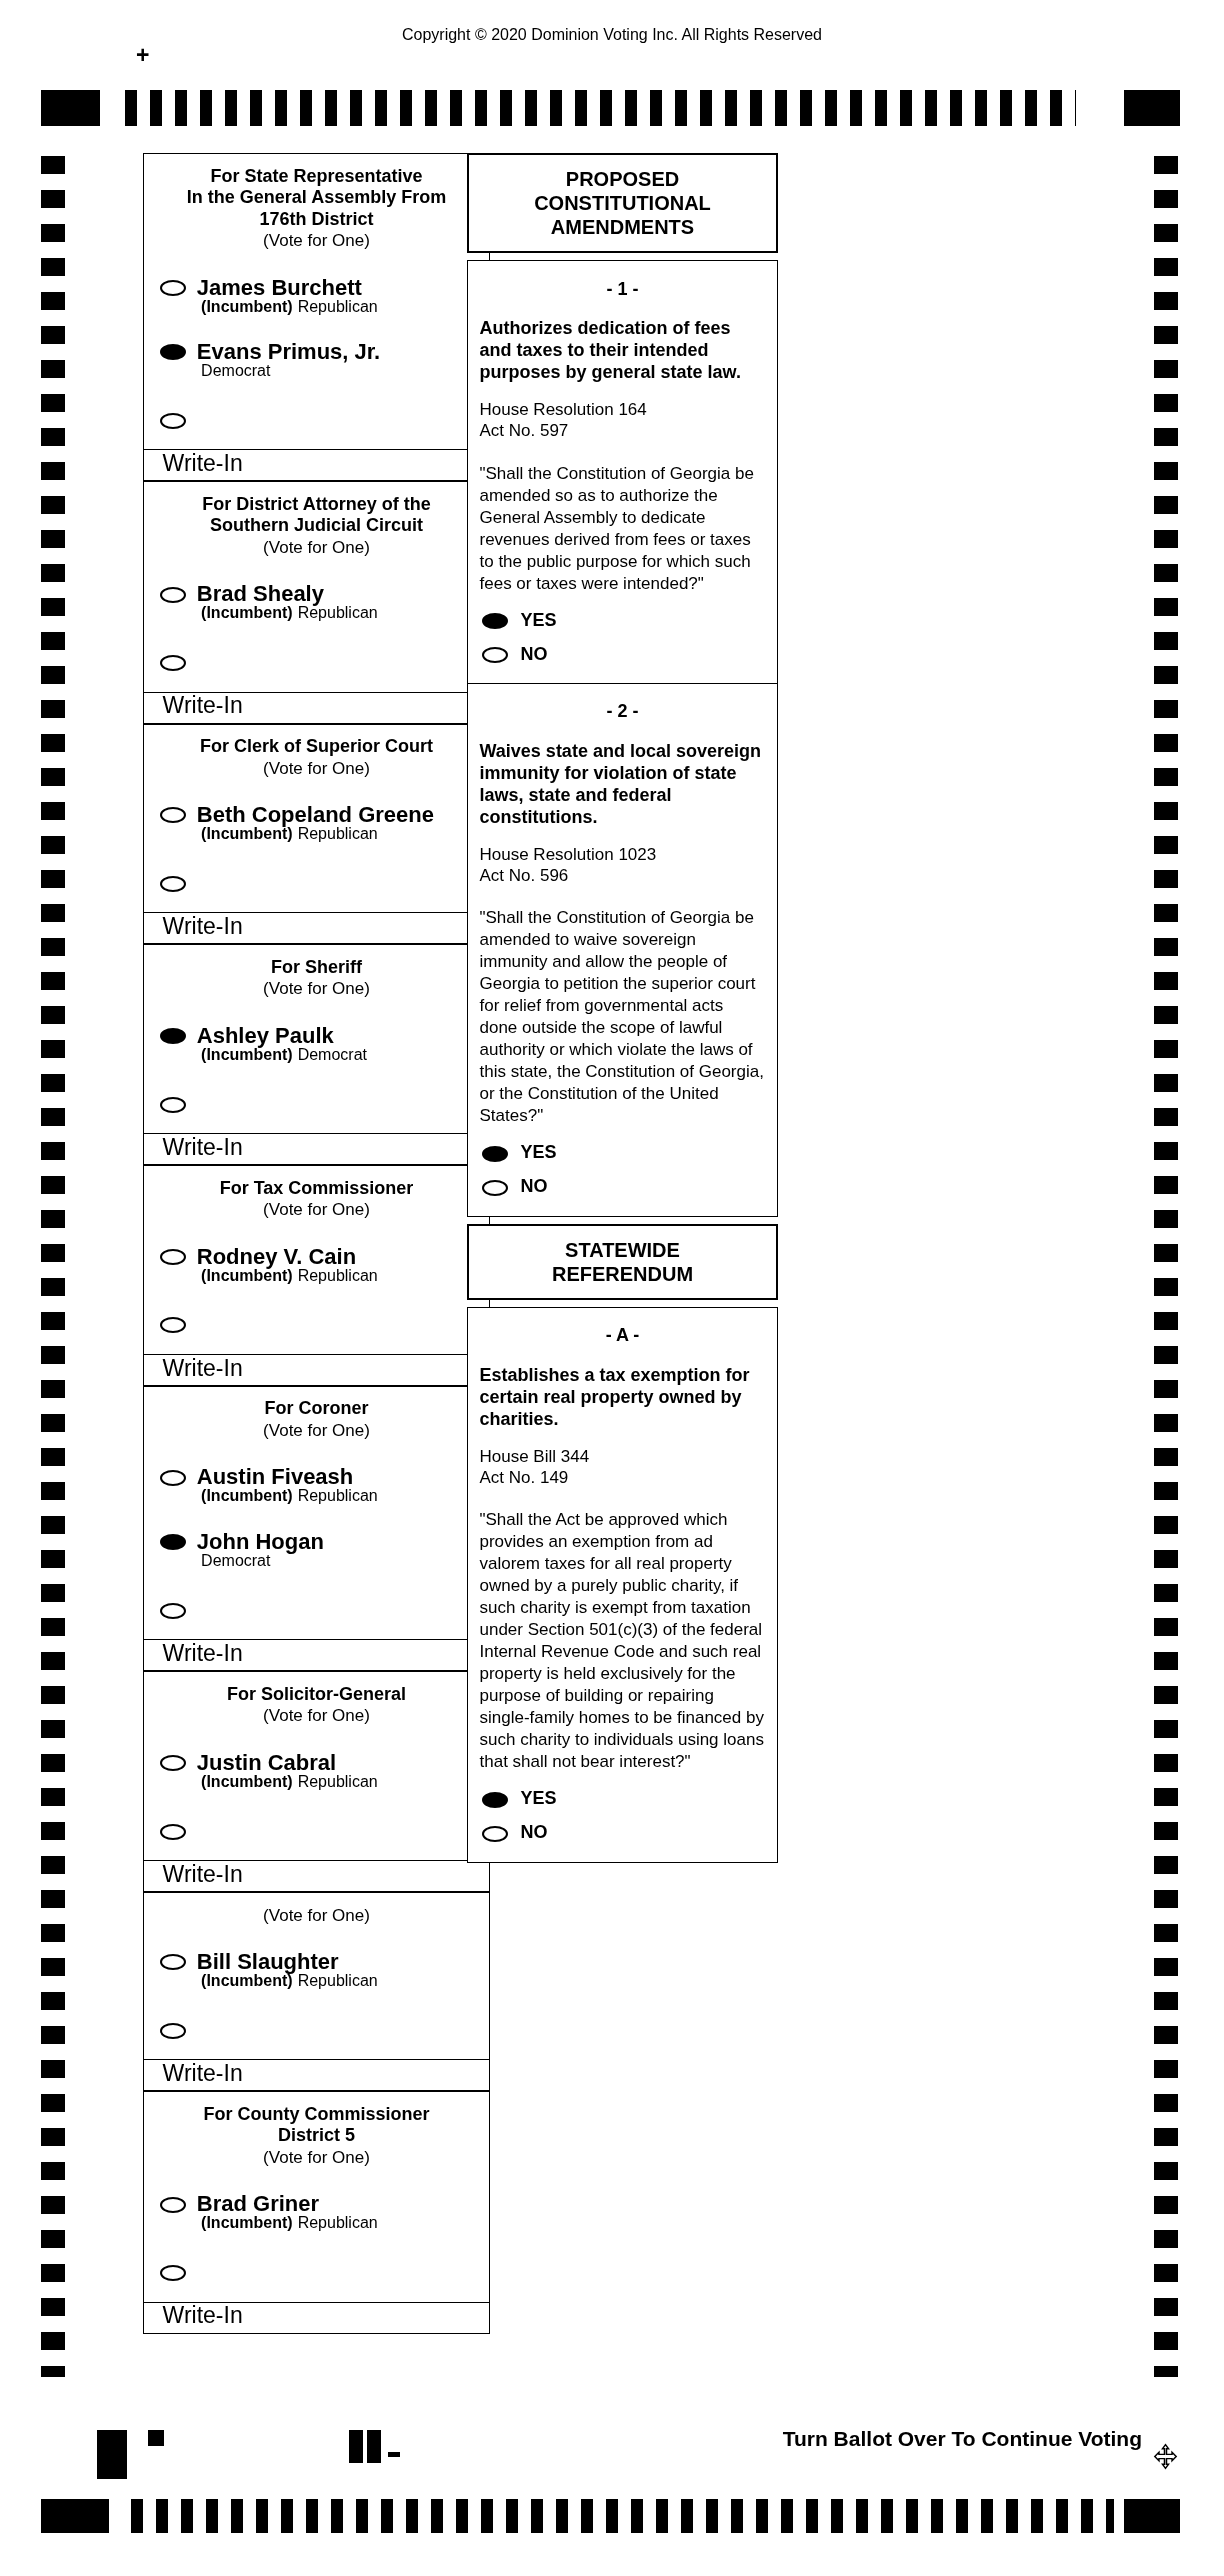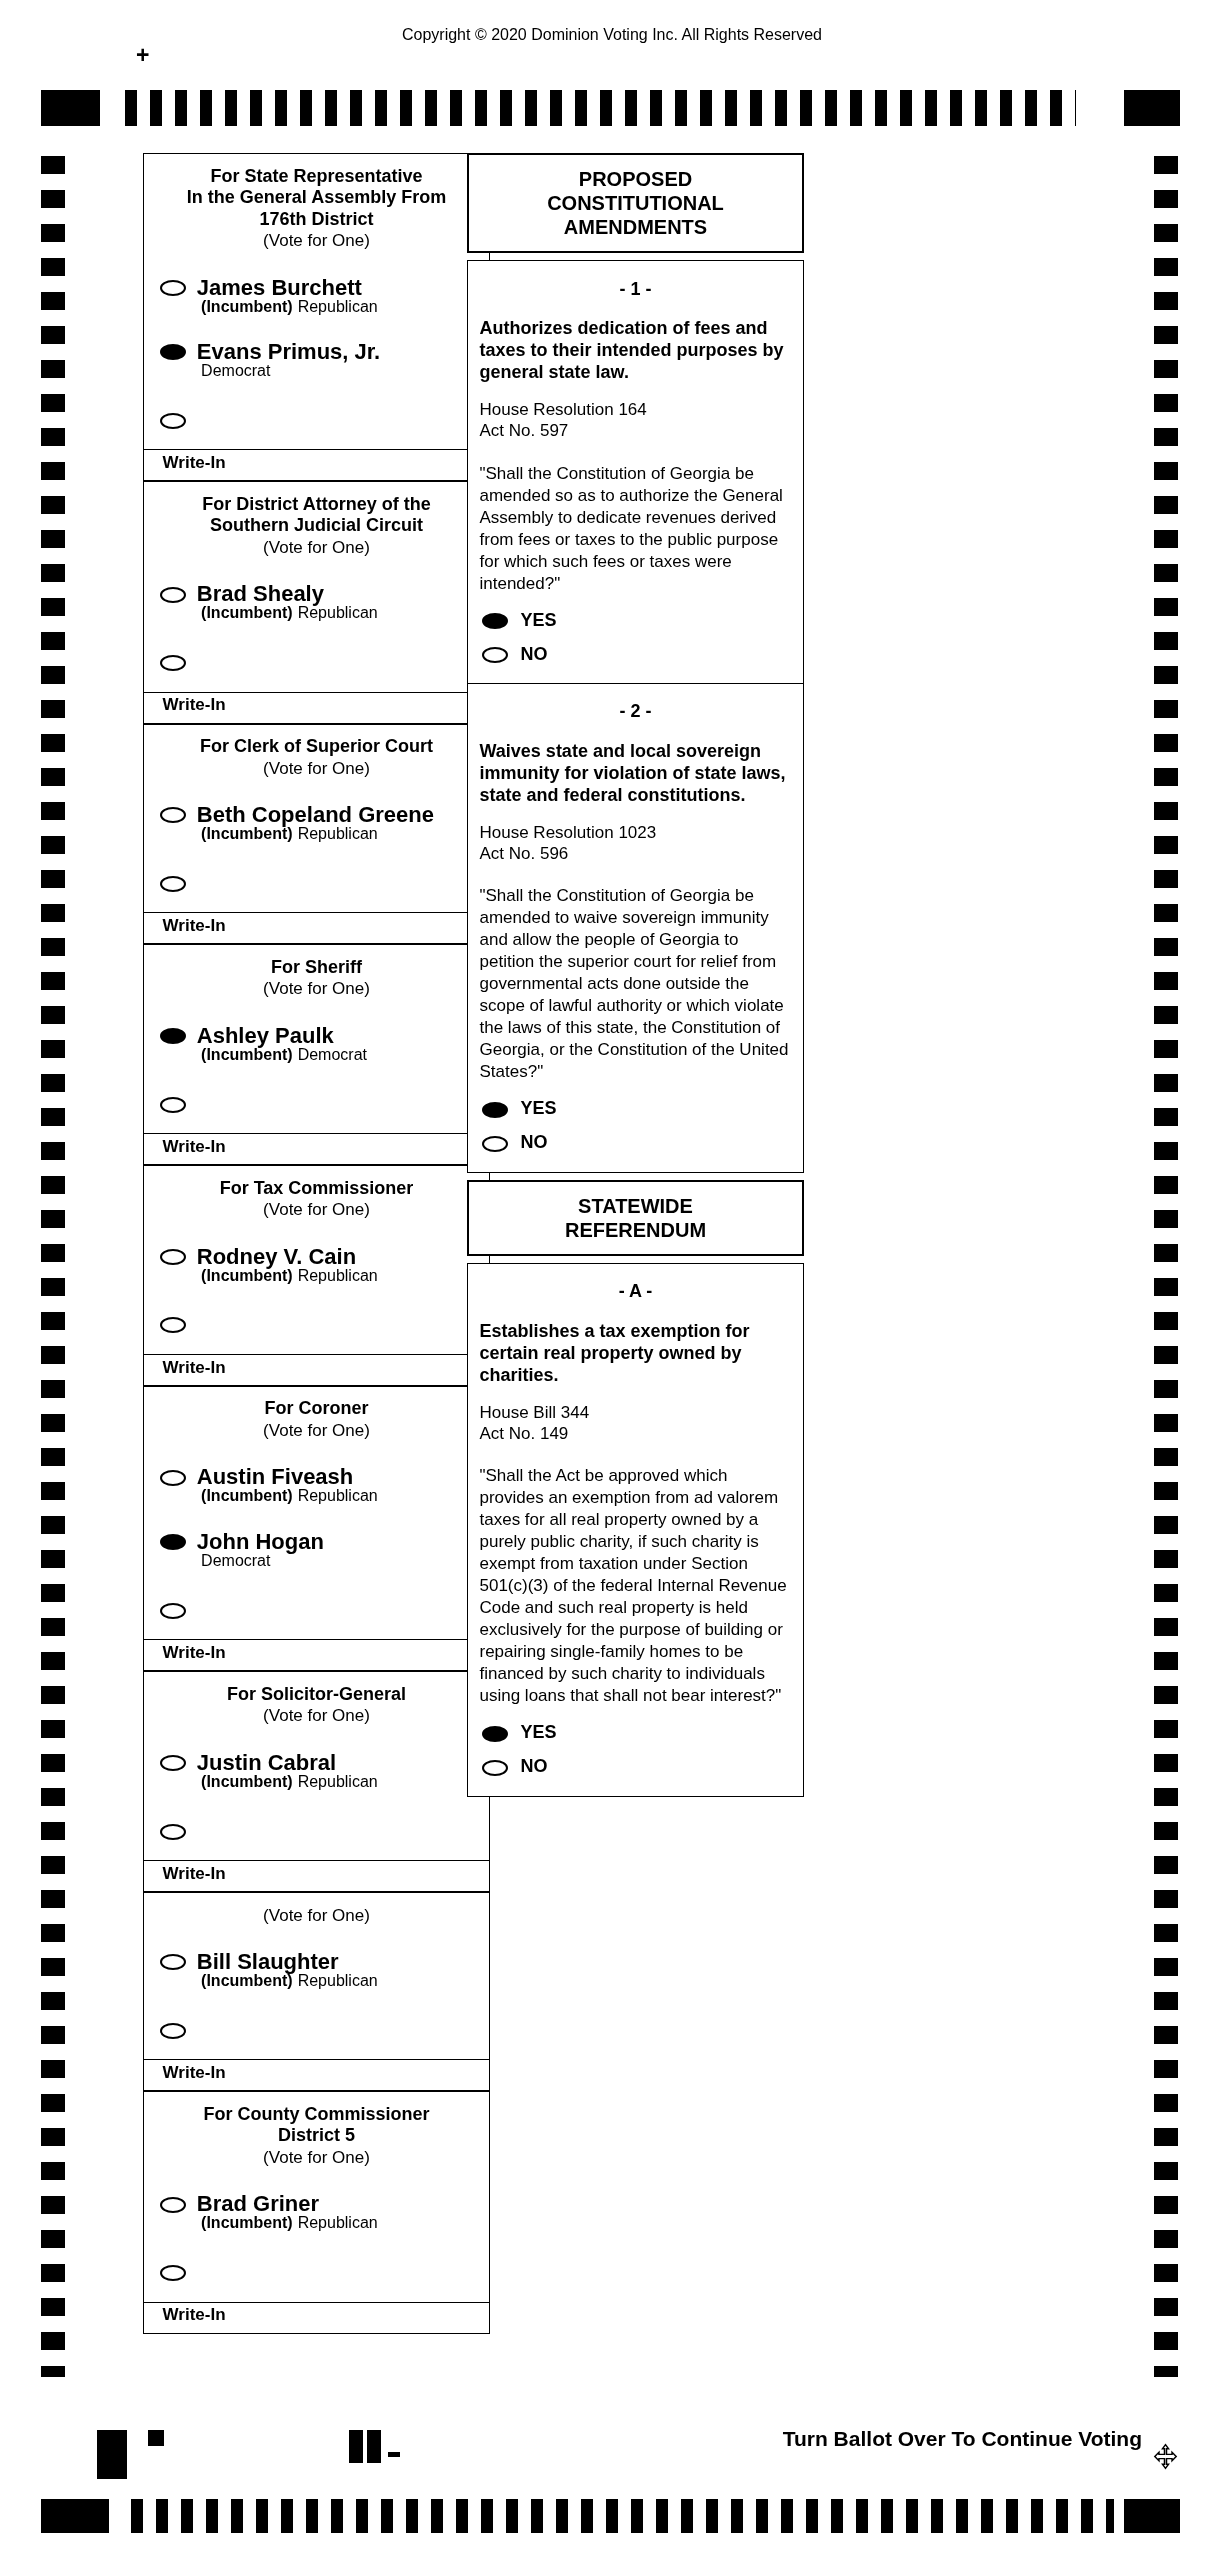--- a/index.html
+++ b/index.html
@@ -23,24 +23,24 @@
   .candidate{display:flex;align-items:flex-start;margin:26px 13px 0 16px;gap:10.8px;}
   .bubble{display:inline-block;width:26px;height:16px;border:2.2px solid #000;border-radius:50%;
           background:#fff;flex:0 0 auto;margin-top:2.2px;box-sizing:border-box;}
   .bubble.filled{background:#000;}
   .cand-name{display:block;font-weight:bold;font-size:22px;line-height:20px;}
   .cand-detail{display:block;font-size:16px;line-height:18.6px;padding-left:4.3px;}
   .cand-detail b{margin-right:5px;}
   .cand-detail b:empty{display:none;margin:0;}
   .empty-choice{margin:30px 13px 0 16px;height:20px;}
   .writein-line{border-top:1.4px solid #000;margin-top:18.6px;}
-  .writein-label{font-weight:bold;font-size:17px;line-height:20px;padding:2.9px 0 7.2px 18.6px;}
+  .writein-label{font-weight:normal;font-size:23px;line-height:20px;padding:2.9px 0 7.2px 18.6px;}
 
   
-  .column-right{position:absolute;left:467px;top:153px;width:337px;}
+  .column-right{position:absolute;left:467px;top:153px;width:311px;}
   .header-box{border:2.2px solid #000;border-top-width:2.9px;border-bottom-width:2.9px;background:#fff;
               text-align:center;font-weight:bold;font-size:20px;line-height:24.4px;padding:11.5px 5.7px;margin-bottom:7.2px;}
   .measures-box{border:1.4px solid #000;background:#fff;margin-bottom:7.2px;}
   .measure{padding:11.5px 11.5px 18.6px 11.5px;border-bottom:1.4px solid #000;}
   .measure:last-child{border-bottom:none;}
   .measure-num{text-align:center;font-weight:bold;font-size:18px;line-height:21.5px;margin:5.7px 0 17px;}
   .measure-summary{font-weight:bold;font-size:18px;line-height:22px;margin-bottom:16px;}
   .measure-ref{font-size:17px;line-height:21px;}
   .measure-question{font-size:17px;line-height:22px;margin-top:21.5px;}
   .yn-row{display:flex;align-items:center;gap:12.2px;margin-top:15px;padding-left:2.9px;}

